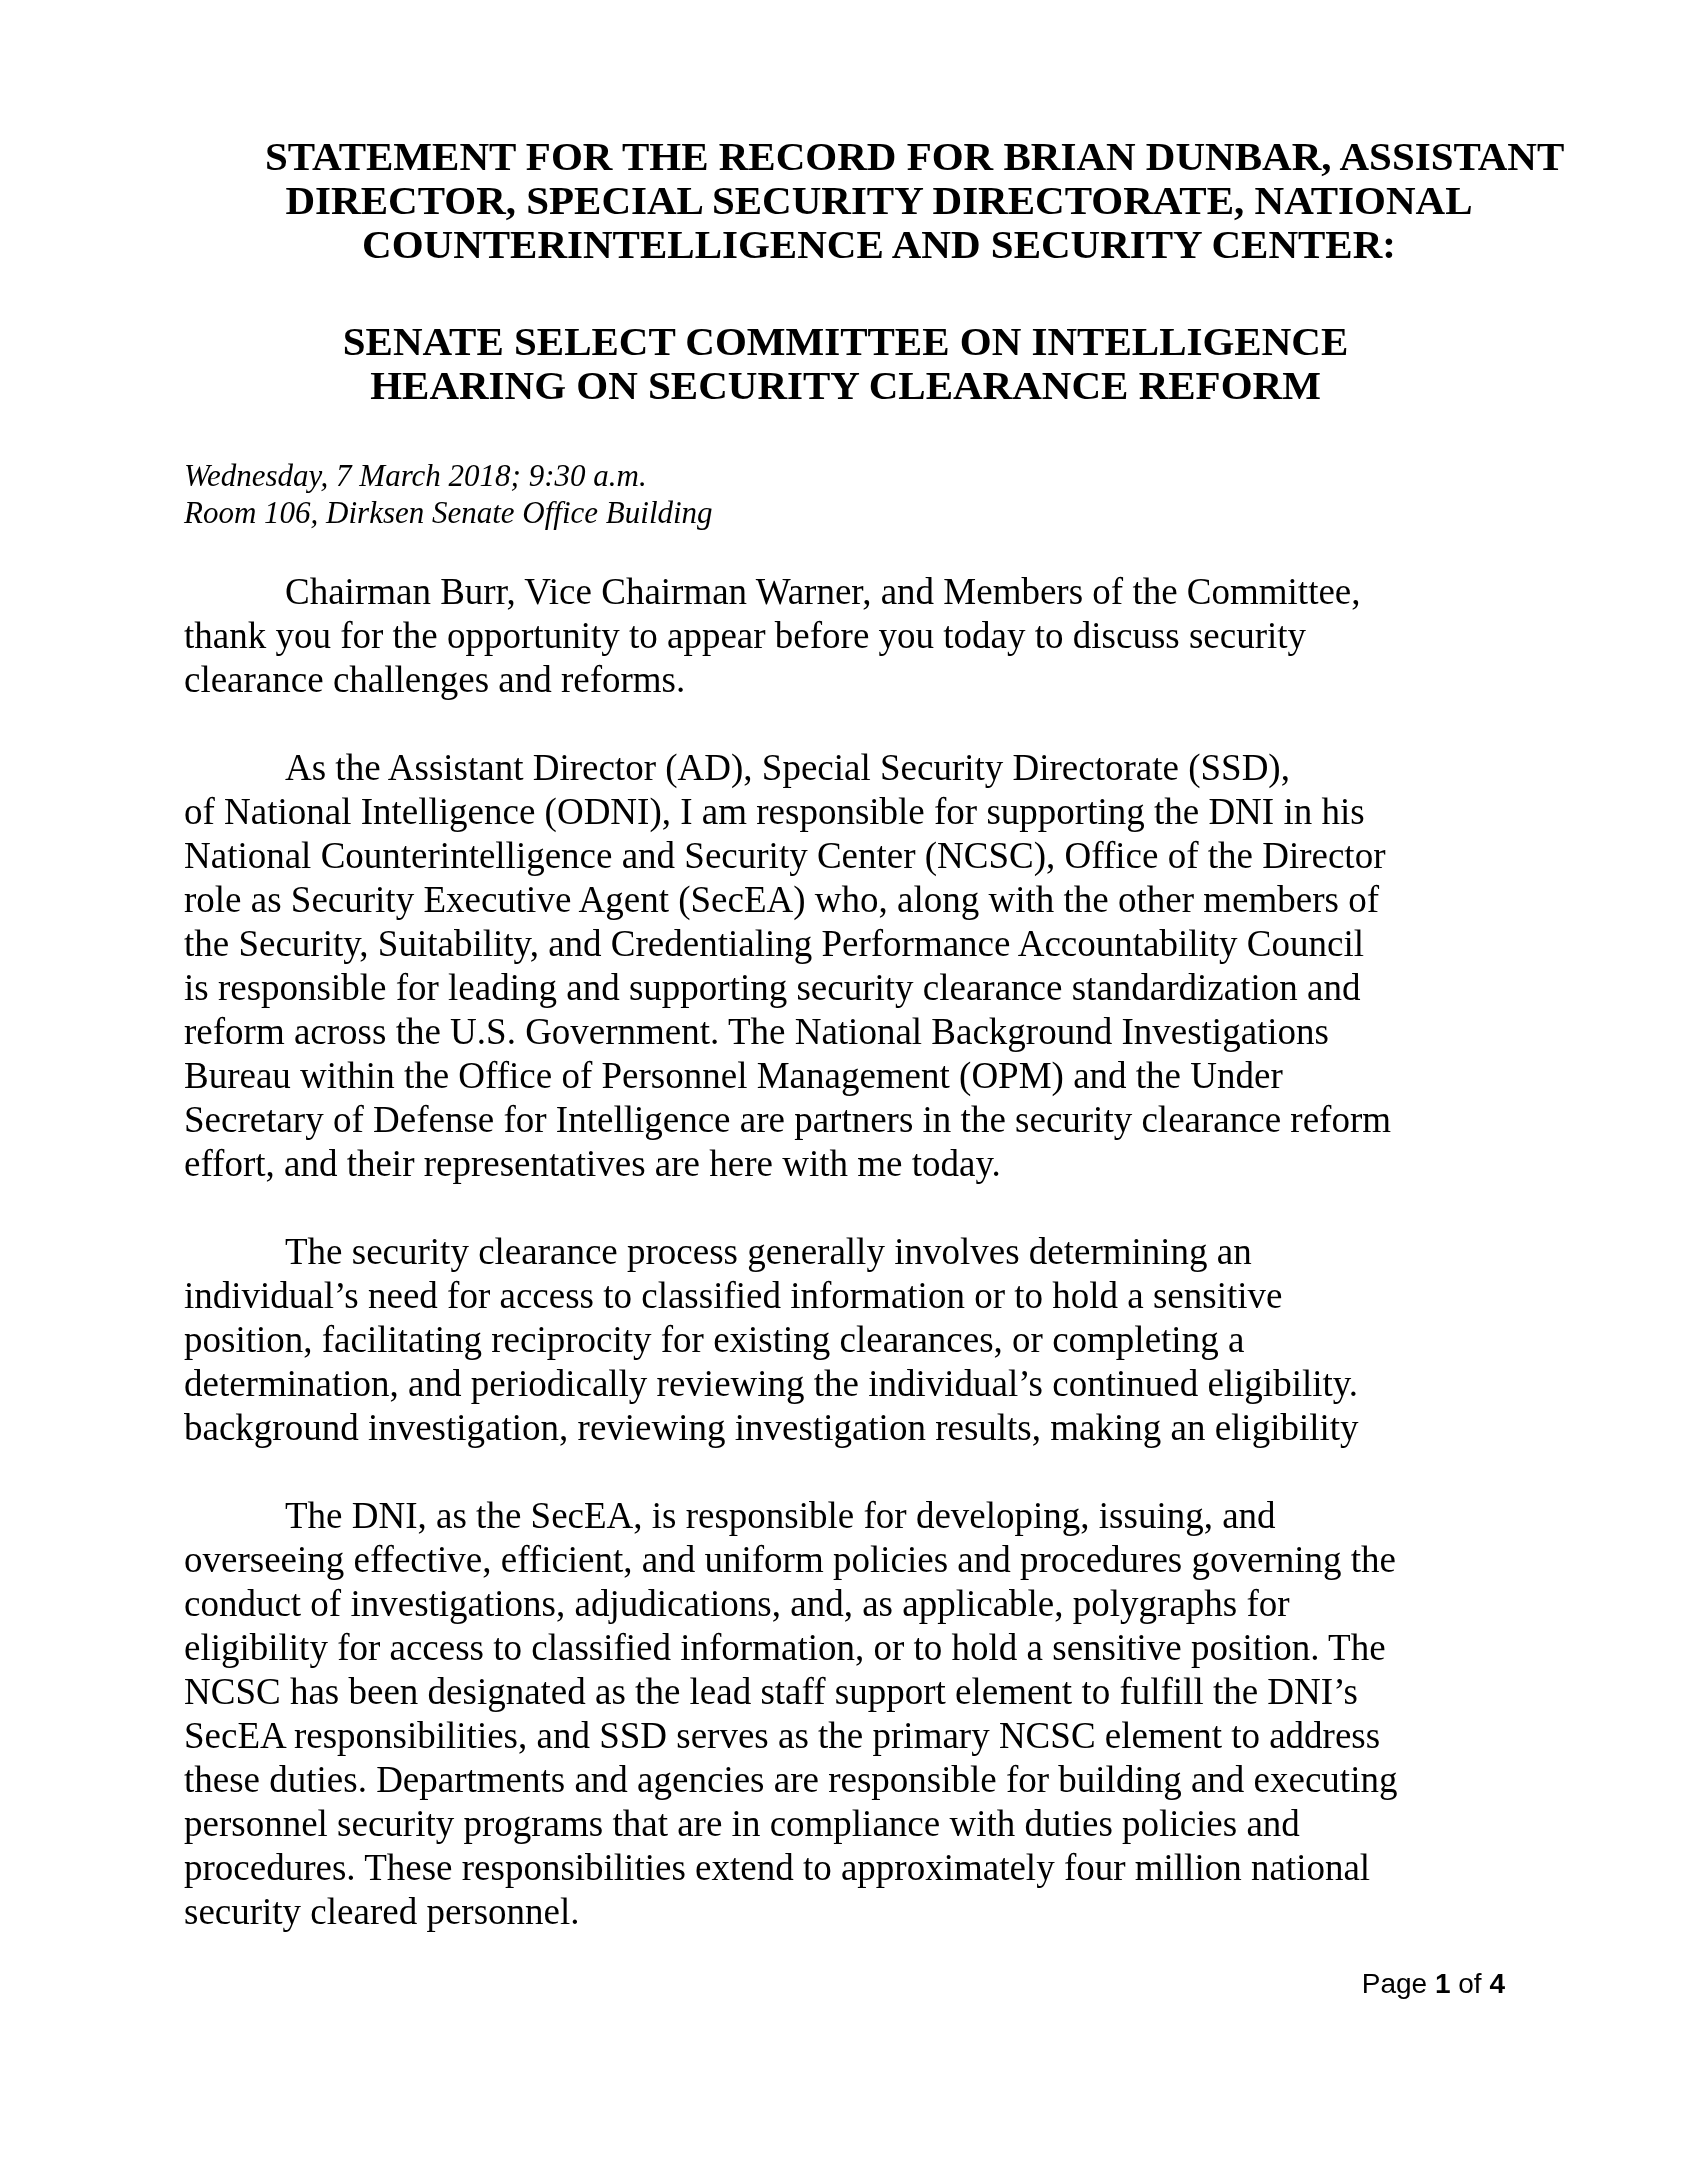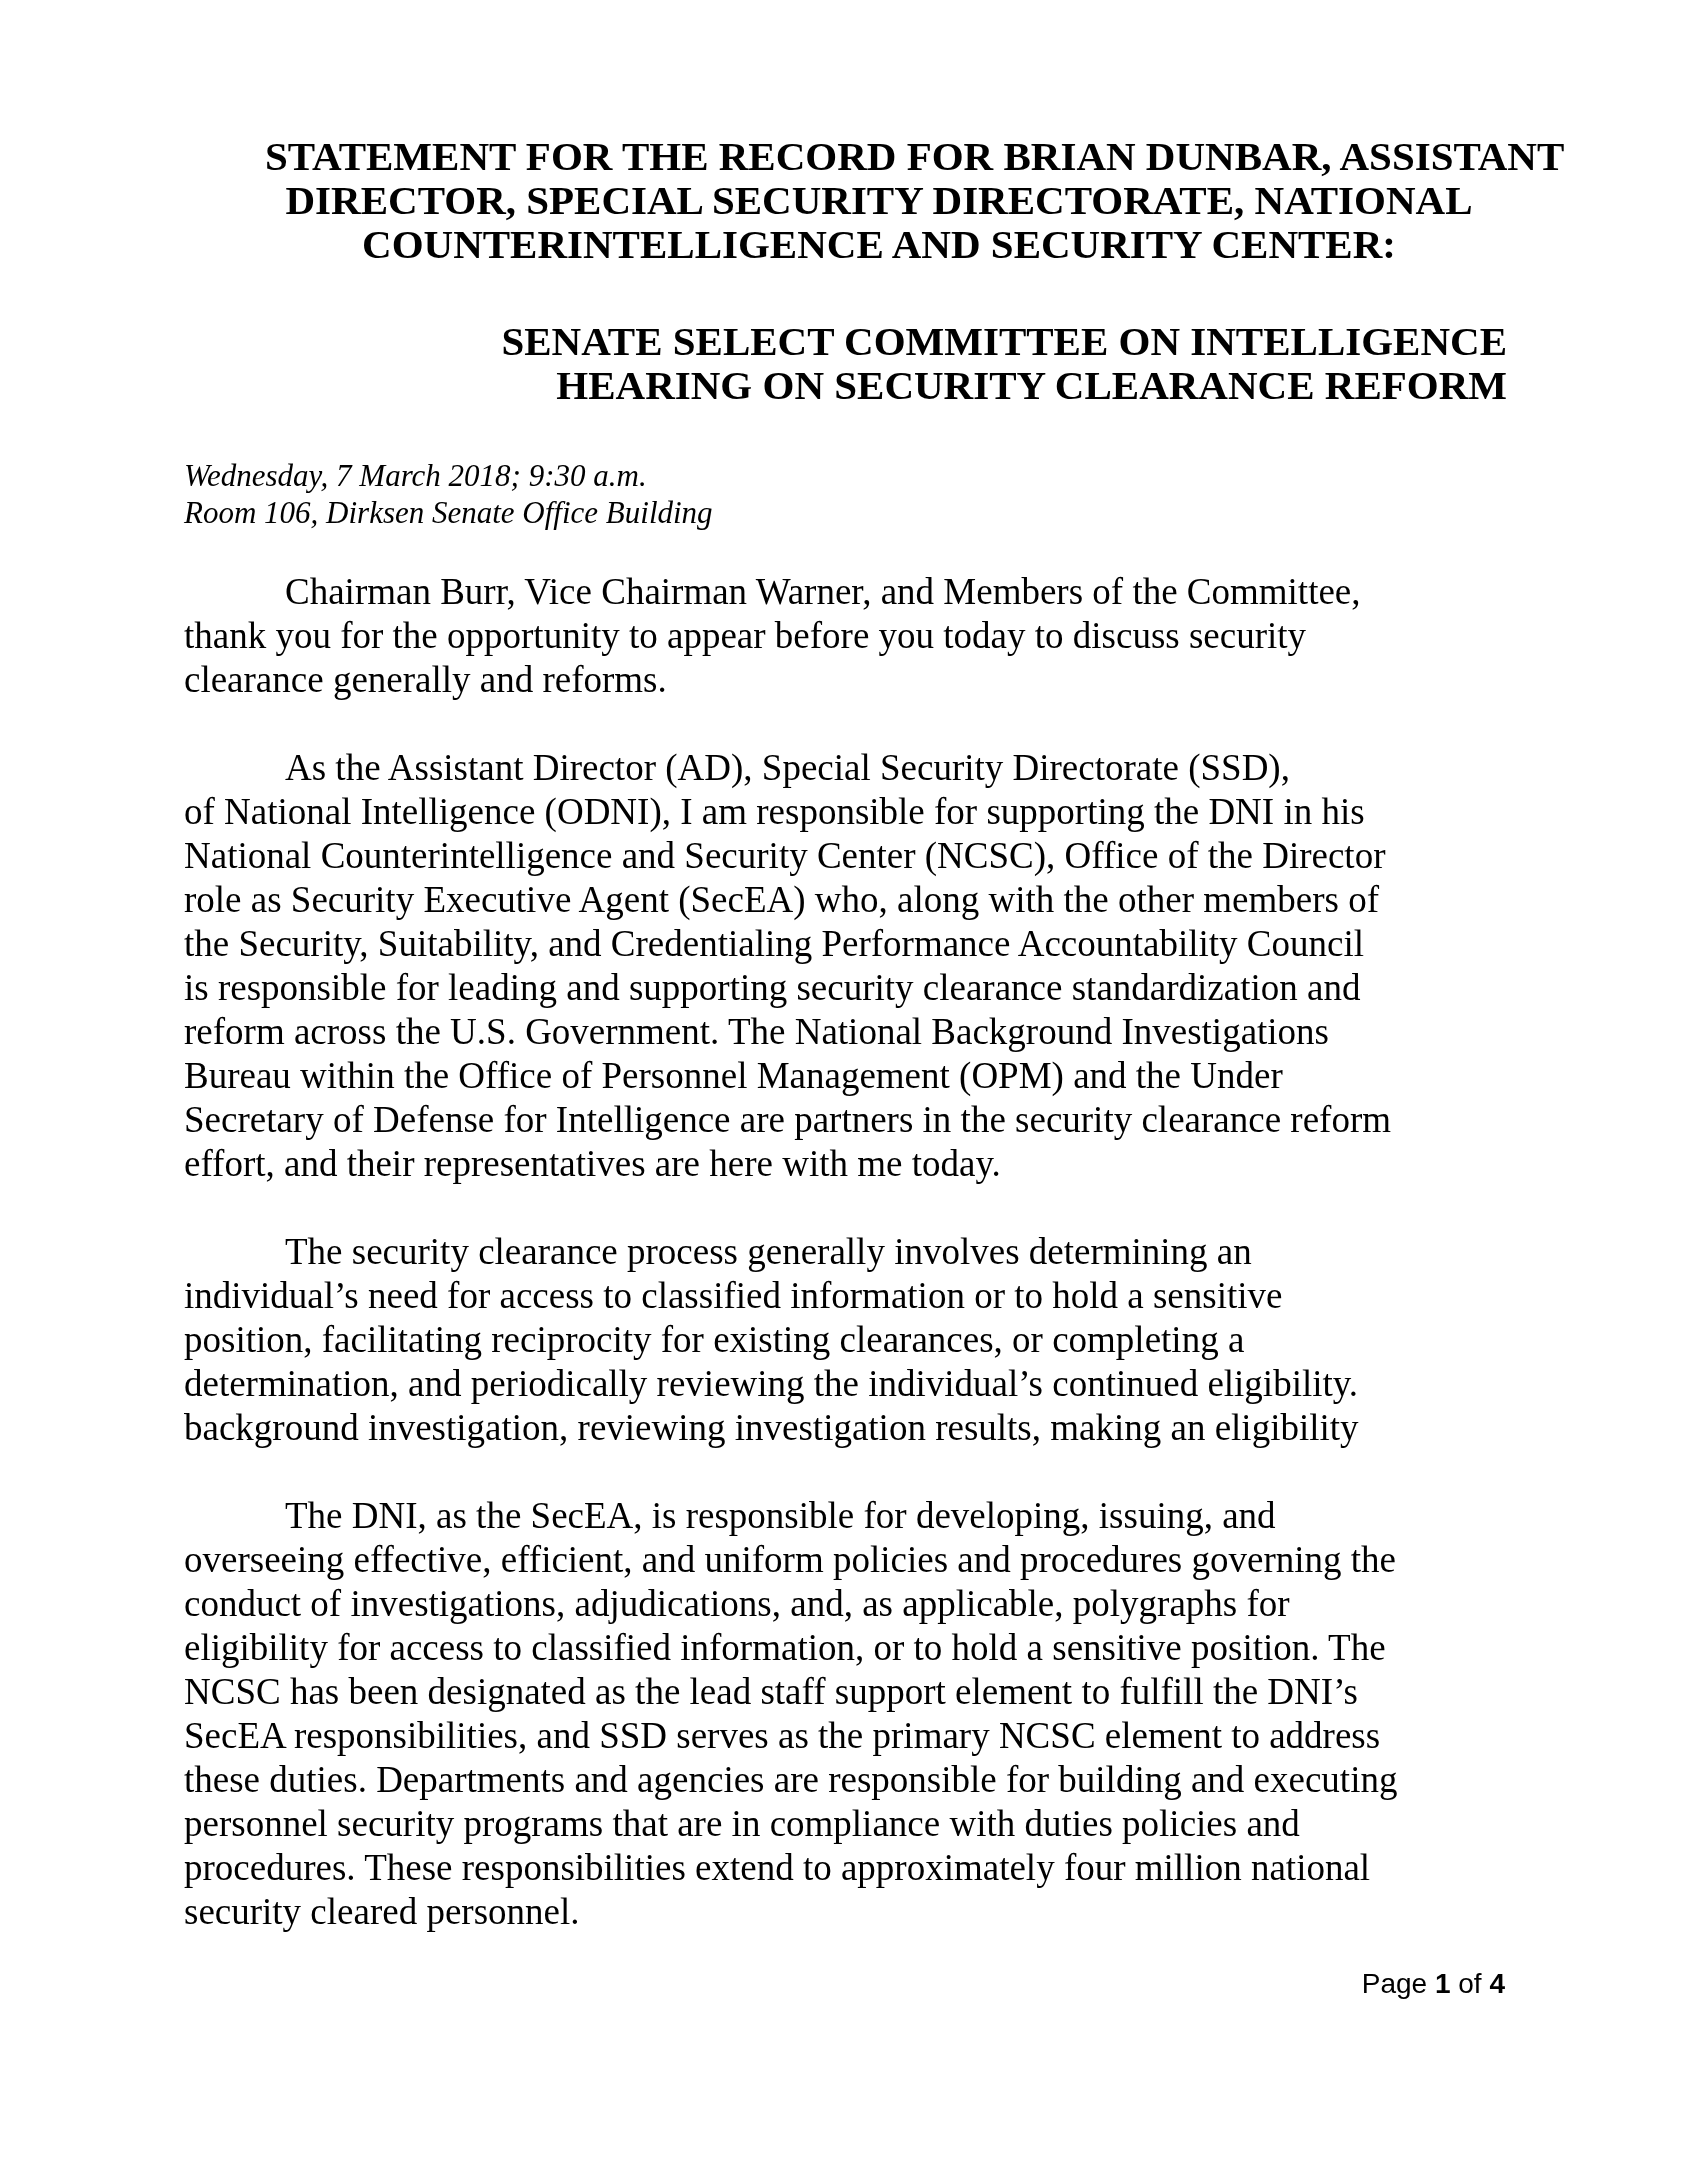--- a/index.html
+++ b/index.html
@@ -4,21 +4,21 @@
 <style>
   html, body { margin: 0; padding: 0; background: #ffffff; }
   body { width: 1687px; height: 2183px; position: relative; overflow: hidden; color: #000000; }
   .page { position: absolute; left: 0; top: 0; width: 1687px; height: 1787px; background: #ffffff; }
   .title-block {
     position: absolute; left: 184px; width: 1389px; text-align: center;
     font-family: "Liberation Serif", serif; font-weight: bold;
     font-size: 41px; line-height: 44px; margin: 0;
   }
   .title-block.t1 { top: 134px; left: 265px; width: 1228px; }
-  .title-block.t2 { top: 319px; left: 184px; width: 1323px; text-align: right; }
+  .title-block.t2 { top: 319px; left: 184px; width: 1323px; }
   .title-block span { display: block; white-space: nowrap; }
   .dateline {
     position: absolute; top: 457px; left: 184px; width: 1323px; text-align: left;
     font-family: "Liberation Serif", serif; font-style: italic;
     font-size: 31px; line-height: 37px;
   }
   .dateline span { display: block; white-space: nowrap; }
   .body-text {
     position: absolute; top: 570px; left: 184px; width: 1317px;
     font-family: "Liberation Serif", serif; font-size: 37px; line-height: 44px;
@@ -52,21 +52,21 @@
 
   <div class="dateline">
     <span>Wednesday, 7 March 2018; 9:30 a.m.</span>
     <span>Room 106, Dirksen Senate Office Building</span>
   </div>
 
   <div class="body-text">
     <p class="para">
       <span class="line first">Chairman Burr, Vice Chairman Warner, and Members of the Committee,</span>
       <span class="line">thank you for the opportunity to appear before you today to discuss security</span>
-      <span class="line">clearance generally and reforms.</span>
+      <span class="line">clearance challenges and reforms.</span>
     </p>
     <p class="para">
       <span class="line first">As the Assistant Director (AD), Special Security Directorate (SSD),</span>
       <span class="line">of National Intelligence (ODNI), I am responsible for supporting the DNI in his</span>
       <span class="line">National Counterintelligence and Security Center (NCSC), Office of the Director</span>
       <span class="line">role as Security Executive Agent (SecEA) who, along with the other members of</span>
       <span class="line">the Security, Suitability, and Credentialing Performance Accountability Council</span>
       <span class="line">is responsible for leading and supporting security clearance standardization and</span>
       <span class="line">reform across the U.S. Government.  The National Background Investigations</span>
       <span class="line">Bureau within the Office of Personnel Management (OPM) and the Under</span>

